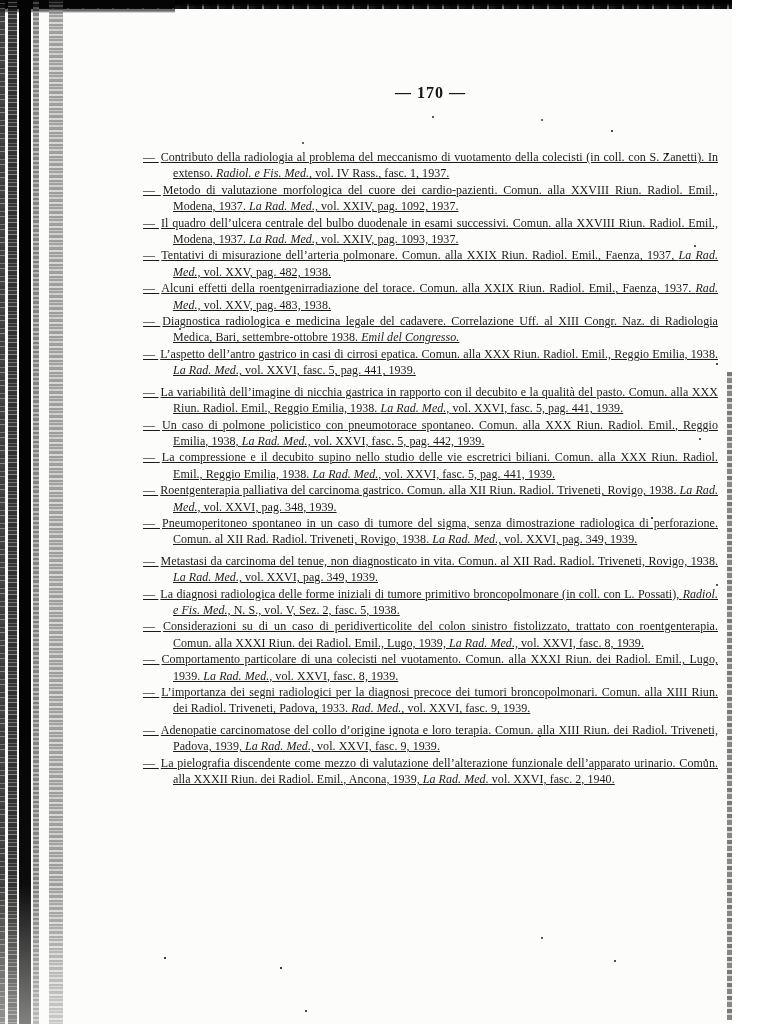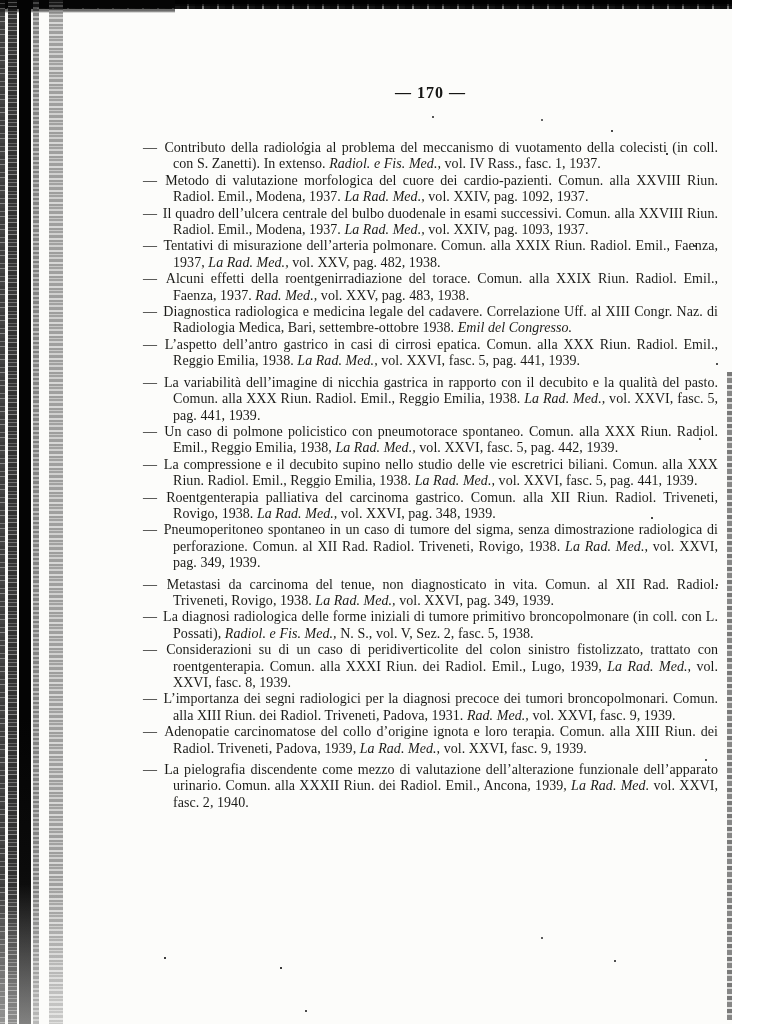--- a/index.html
+++ b/index.html
@@ -81,25 +81,26 @@
     position: absolute;
     top: 84px; left: 143px; width: 575px;
     text-align: center;
     font-size: 16px;
     font-weight: bold;
     letter-spacing: 1px;
     color: #161614;
   }
   .content {
     position: absolute;
-    top: 140px; left: 143px; width: 575px;
-    font-size: 14px;
+    top: 149px; left: 143px; width: 575px;
+    font-size: 12px;
     line-height: 16.4px;
     text-align: justify;
     letter-spacing: 0.05px;
+    text-decoration: underline;
   }
   .entry {
     padding-left: 30px;
     text-indent: -30px;
   }
   .entry:nth-child(8), .entry:nth-child(13), .entry:nth-child(18) {
     margin-top: 5px;
   }
   .dash { padding-right: 2px; }
   .it { font-style: italic; }
@@ -132,18 +133,19 @@
       <div class="entry"><span class="dash">— </span><span class="seg">Diagnostica radiologica e medicina legale del cadavere. Correlazione Uff. al XIII Congr. Naz. di Radiologia Medica, Bari, settembre-ottobre 1938. </span><span class="seg it">Emil del Congresso.</span></div>
       <div class="entry"><span class="dash">— </span><span class="seg">L’aspetto dell’antro gastrico in casi di cirrosi epatica. Comun. alla XXX Riun. Radiol. Emil., Reggio Emilia, 1938. </span><span class="seg it">La Rad. Med.,</span><span class="seg"> vol. XXVI, fasc. 5, pag. 441, 1939.</span></div>
       <div class="entry"><span class="dash">— </span><span class="seg">La variabilità dell’imagine di nicchia gastrica in rapporto con il decubito e la qualità del pasto. Comun. alla XXX Riun. Radiol. Emil., Reggio Emilia, 1938. </span><span class="seg it">La Rad. Med.,</span><span class="seg"> vol. XXVI, fasc. 5, pag. 441, 1939.</span></div>
       <div class="entry"><span class="dash">— </span><span class="seg">Un caso di polmone policistico con pneumotorace spontaneo. Comun. alla XXX Riun. Radiol. Emil., Reggio Emilia, 1938, </span><span class="seg it">La Rad. Med.,</span><span class="seg"> vol. XXVI, fasc. 5, pag. 442, 1939.</span></div>
       <div class="entry"><span class="dash">— </span><span class="seg">La compressione e il decubito supino nello studio delle vie escretrici biliani. Comun. alla XXX Riun. Radiol. Emil., Reggio Emilia, 1938. </span><span class="seg it">La Rad. Med.,</span><span class="seg"> vol. XXVI, fasc. 5, pag. 441, 1939.</span></div>
       <div class="entry"><span class="dash">— </span><span class="seg">Roentgenterapia palliativa del carcinoma gastrico. Comun. alla XII Riun. Radiol. Triveneti, Rovigo, 1938. </span><span class="seg it">La Rad. Med.,</span><span class="seg"> vol. XXVI, pag. 348, 1939.</span></div>
       <div class="entry"><span class="dash">— </span><span class="seg">Pneumoperitoneo spontaneo in un caso di tumore del sigma, senza dimostrazione radiologica di perforazione. Comun. al XII Rad. Radiol. Triveneti, Rovigo, 1938. </span><span class="seg it">La Rad. Med.,</span><span class="seg"> vol. XXVI, pag. 349, 1939.</span></div>
       <div class="entry"><span class="dash">— </span><span class="seg">Metastasi da carcinoma del tenue, non diagnosticato in vita. Comun. al XII Rad. Radiol. Triveneti, Rovigo, 1938. </span><span class="seg it">La Rad. Med.,</span><span class="seg"> vol. XXVI, pag. 349, 1939.</span></div>
       <div class="entry"><span class="dash">— </span><span class="seg">La diagnosi radiologica delle forme iniziali di tumore primitivo broncopolmonare (in coll. con L. Possati), </span><span class="seg it">Radiol. e Fis. Med.,</span><span class="seg"> N. S., vol. V, Sez. 2, fasc. 5, 1938.</span></div>
       <div class="entry"><span class="dash">— </span><span class="seg">Considerazioni su di un caso di peridiverticolite del colon sinistro fistolizzato, trattato con roentgenterapia. Comun. alla XXXI Riun. dei Radiol. Emil., Lugo, 1939, </span><span class="seg it">La Rad. Med.,</span><span class="seg"> vol. XXVI, fasc. 8, 1939.</span></div>
-      <div class="entry"><span class="dash">— </span><span class="seg">L’importanza dei segni radiologici per la diagnosi precoce dei tumori broncopolmonari. Comun. alla XIII Riun. dei Radiol. Triveneti, Padova, 1931. </span><span class="seg it">Rad. Med.,</span><span class="seg"> vol. XXVI, fasc. 9, 1939.</span></div>
+      <div class="entry"><span class="dash">— </span><span class="seg">Comportamento particolare di una colecisti nel vuotamento. Comun. alla XXXI Riun. dei Radiol. Emil., Lugo, 1939. </span><span class="seg it">La Rad. Med.,</span><span class="seg"> vol. XXVI, fasc. 8, 1939.</span></div>
+      <div class="entry"><span class="dash">— </span><span class="seg">L’importanza dei segni radiologici per la diagnosi precoce dei tumori broncopolmonari. Comun. alla XIII Riun. dei Radiol. Triveneti, Padova, 1933. </span><span class="seg it">Rad. Med.,</span><span class="seg"> vol. XXVI, fasc. 9, 1939.</span></div>
       <div class="entry"><span class="dash">— </span><span class="seg">Adenopatie carcinomatose del collo d’origine ignota e loro terapia. Comun. alla XIII Riun. dei Radiol. Triveneti, Padova, 1939, </span><span class="seg it">La Rad. Med.,</span><span class="seg"> vol. XXVI, fasc. 9, 1939.</span></div>
       <div class="entry"><span class="dash">— </span><span class="seg">La pielografia discendente come mezzo di valutazione dell’alterazione funzionale dell’apparato urinario. Comun. alla XXXII Riun. dei Radiol. Emil., Ancona, 1939, </span><span class="seg it">La Rad. Med.</span><span class="seg"> vol. XXVI, fasc. 2, 1940.</span></div>
     </div>
 
 </div>
 
 </body></html>

